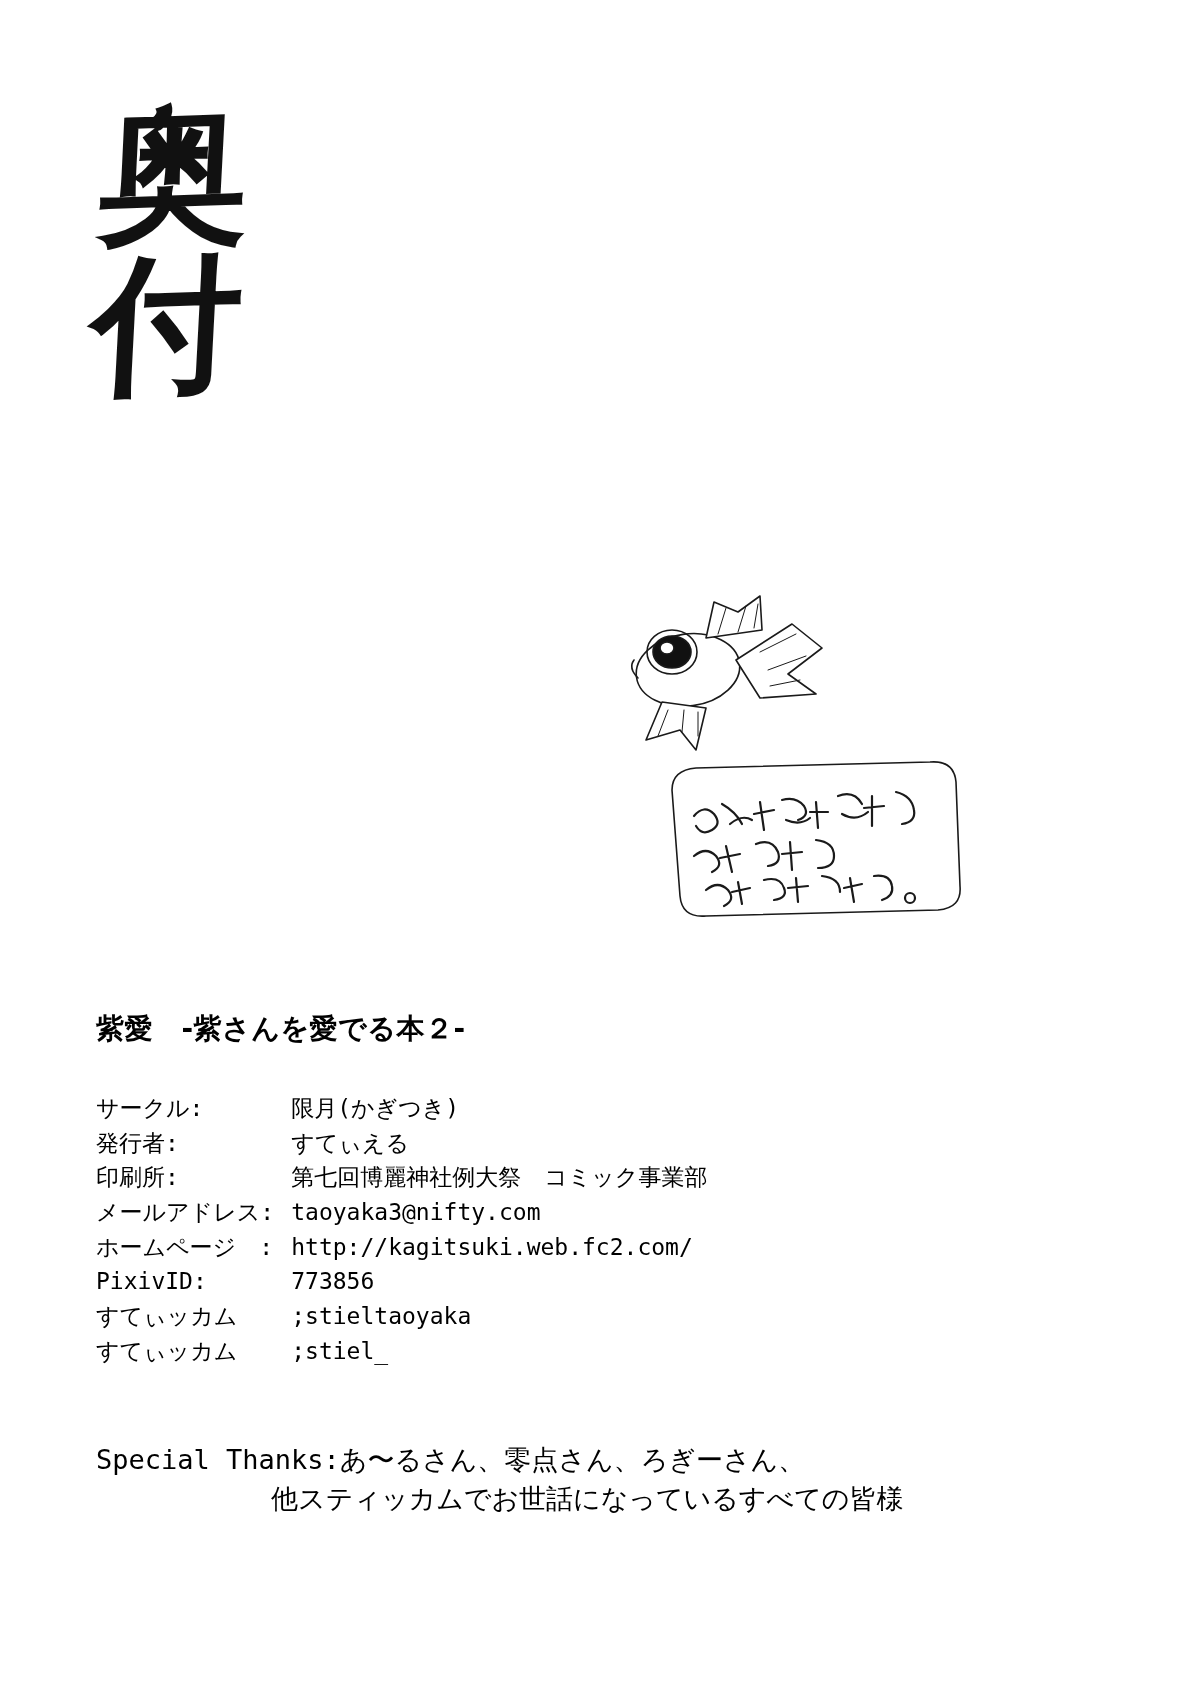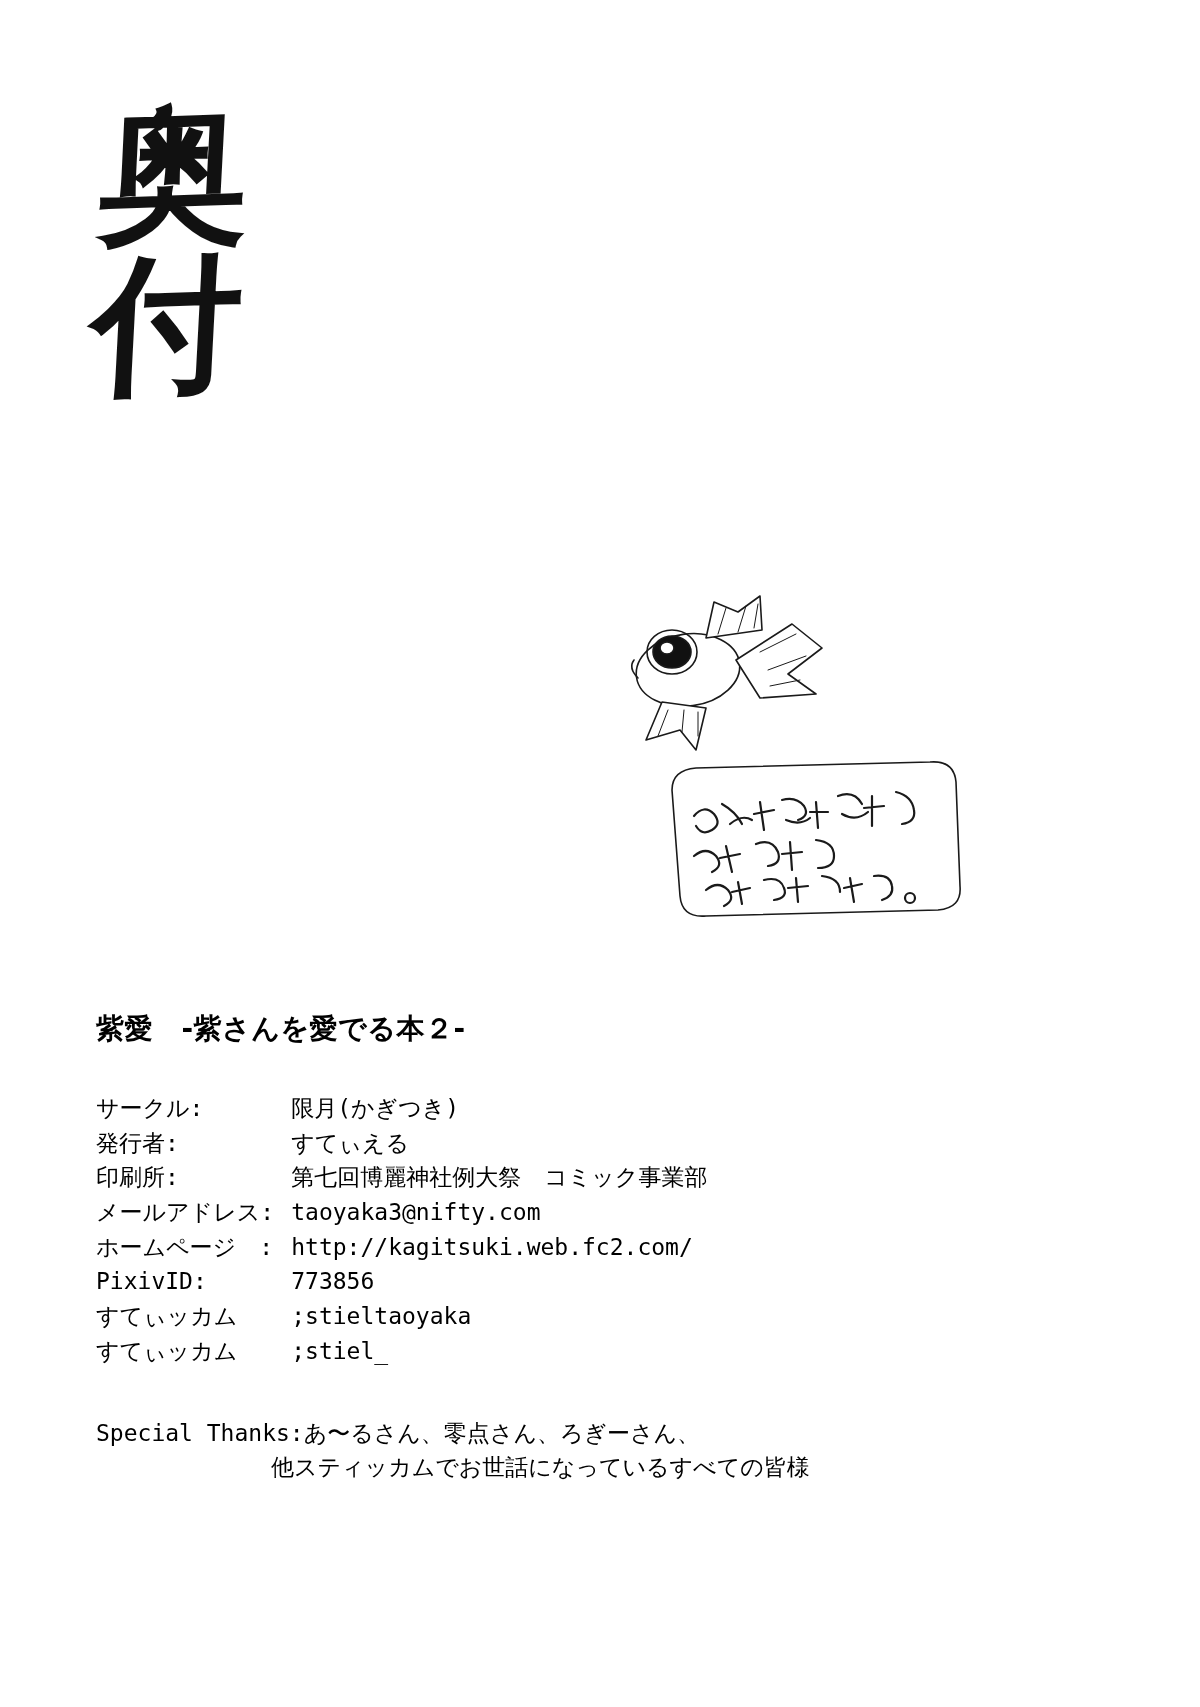--- a/index.html
+++ b/index.html
@@ -69,23 +69,23 @@
   }
   .info-table td {
     padding: 0 0 2px 0;
     vertical-align: top;
     white-space: pre;
   }
   .info-table td.label {
     padding-right: 8px;
   }
   .thanks {
-    margin-top: 48px;
+    margin-top: 71px;
     font-family: "DejaVu Sans Mono", monospace;
-    font-size: 23px;
+    font-size: 27px;
     line-height: 1.45;
   }
   .thanks .line1 { white-space: pre; }
   .thanks .line2 { white-space: pre; padding-left: 175px; }
 </style>
 </head>
 <body>
 
 <div id="page">
 

